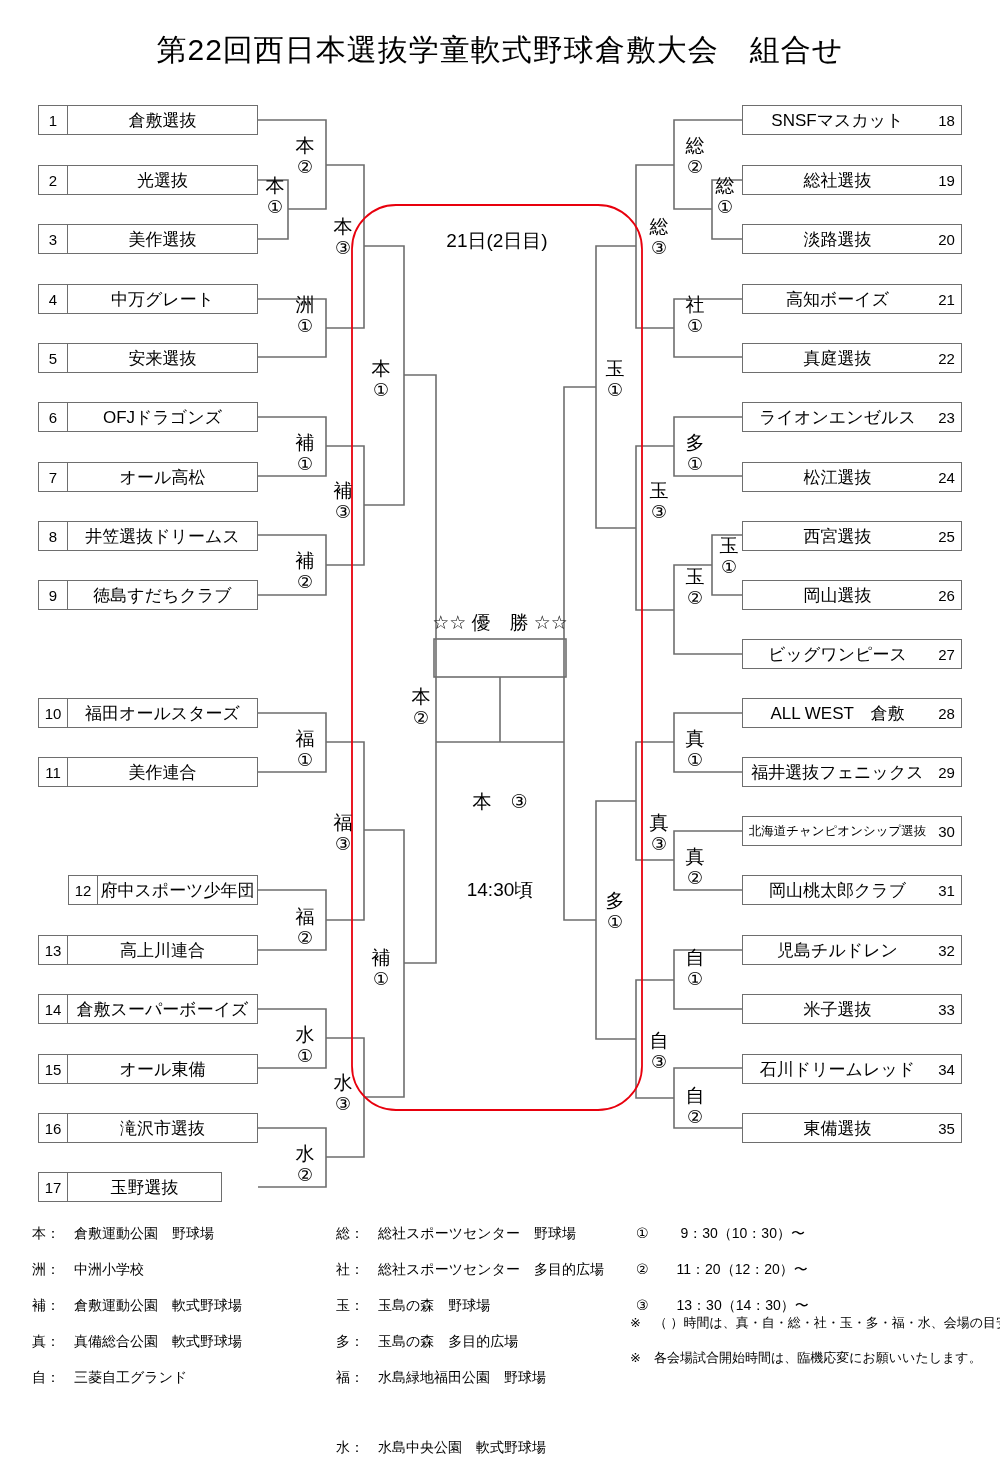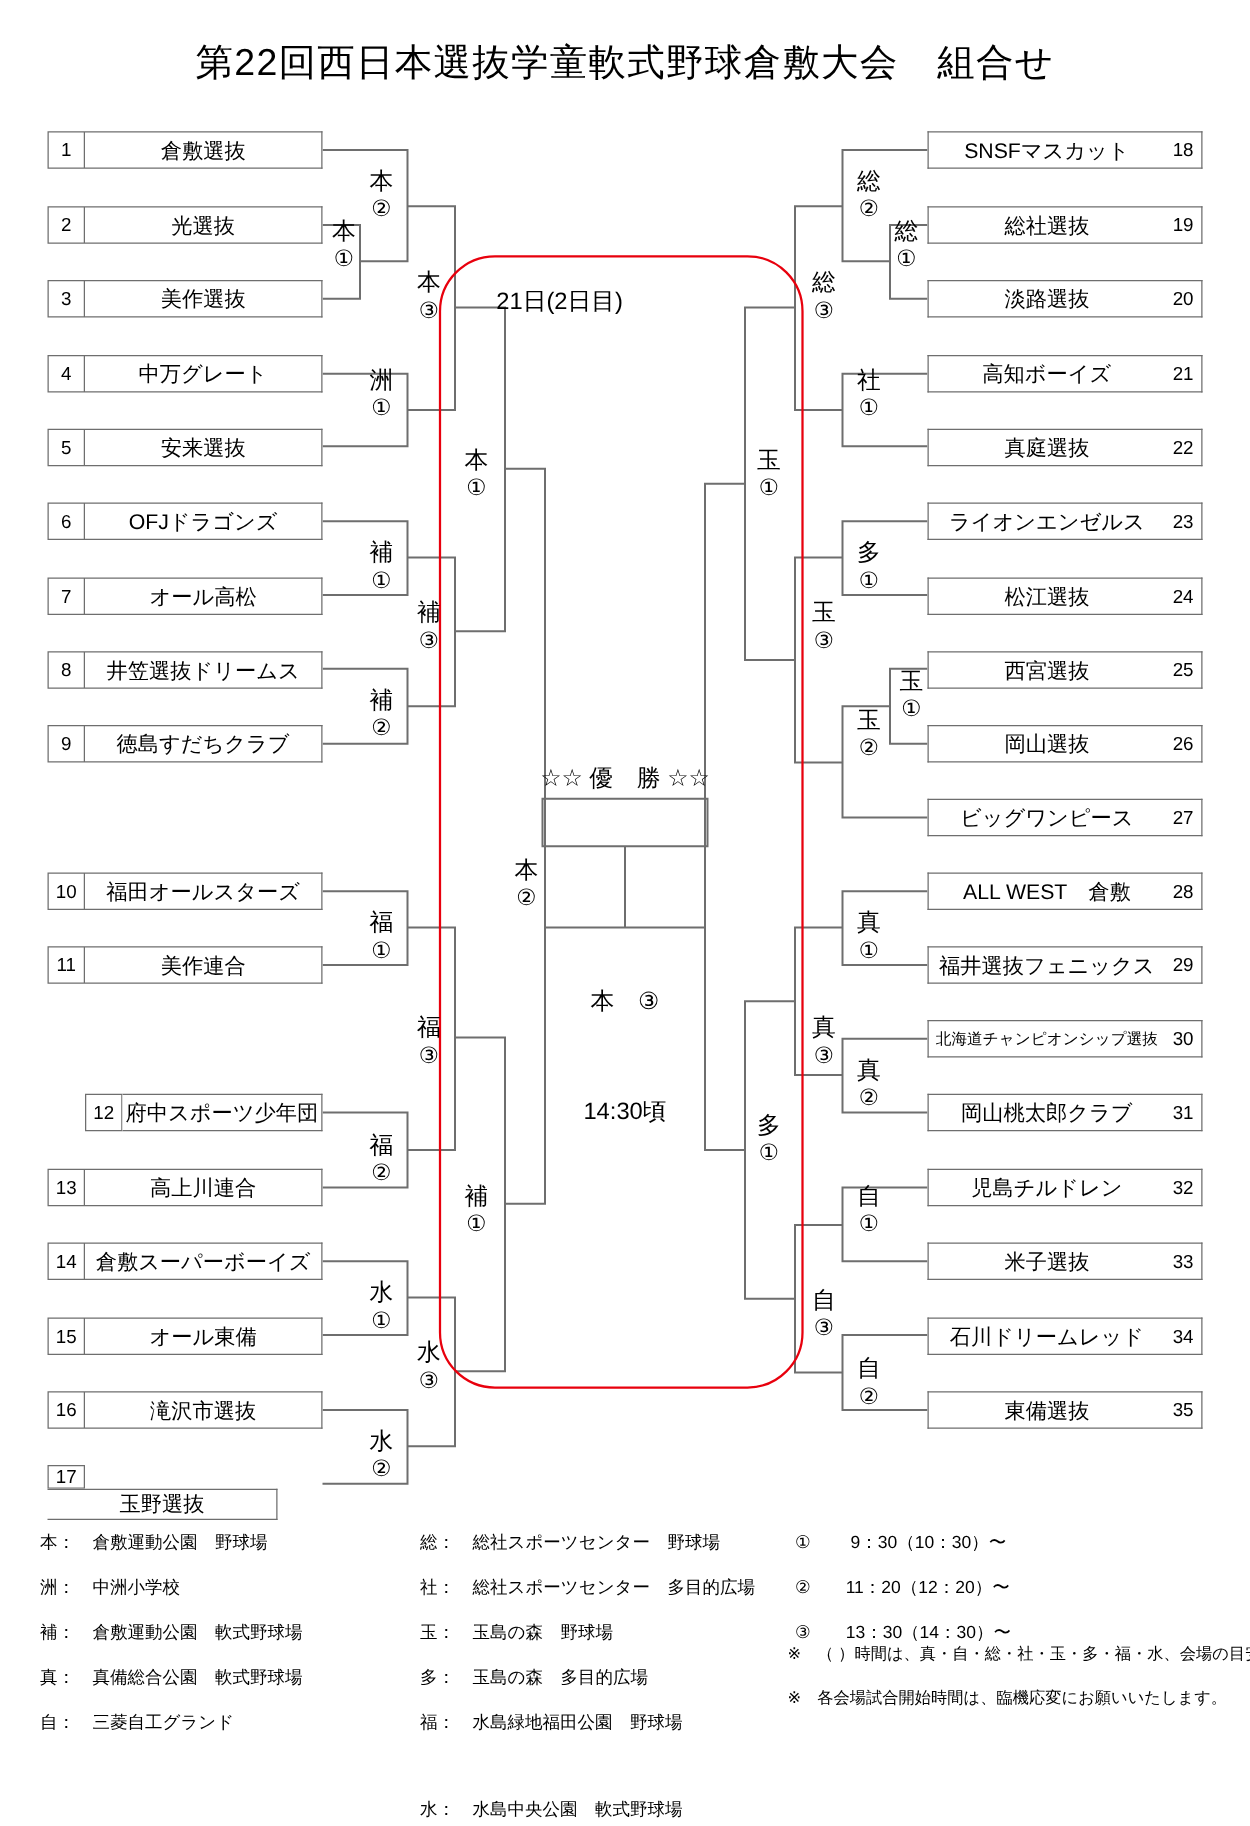--- a/index.html
+++ b/index.html
@@ -35,21 +35,21 @@
 
   
   .vlab{
     position:absolute;width:26px;text-align:center;
     font-size:19px;line-height:1.18;color:#000;
   }
   .vlab .k{display:block;}
   .vlab .r{display:block;font-size:18px;}
 
   .daylabel{
-    position:absolute;font-size:19px;color:#000;white-space:pre;
+    position:absolute;font-size:19px;color:#000;text-align:center;white-space:pre;
   }
   .champ-title{
     position:absolute;font-size:19px;color:#000;text-align:center;white-space:pre;
   }
   .final-info{
     position:absolute;text-align:center;font-size:19px;color:#000;white-space:pre;line-height:1.55;
   }
 
   
   .legend{position:absolute;font-size:14px;color:#000;line-height:1;white-space:pre;}
@@ -208,21 +208,21 @@
       <div class="nm">倉敷スーパーボーイズ</div>
     </div>
     <div class="team" style="top: 1054px; height: 30px; left: 38px; width: 220px;">
       <div class="num">15</div>
       <div class="nm">オール東備</div>
     </div>
     <div class="team" style="top: 1113px; height: 30px; left: 38px; width: 220px; text-align: center;">
       <div class="num">16</div>
       <div class="nm">滝沢市選抜</div>
     </div>
-    <div class="team" style="top: 1172px; height: 30px; left: 38px; width: 184px; flex-direction: column;">
+    <div class="team" style="top: 1172px; height: 30px; left: 38px; width: 184px;">
       <div class="num">17</div>
       <div class="nm">玉野選抜</div>
     </div>
     <div class="team r" style="top: 105px; height: 30px; left: 742px; width: 220px;">
       <div class="num">18</div>
       <div class="nm">SNSFマスカット</div>
     </div>
     <div class="team r" style="top: 165px; height: 30px; left: 742px; width: 220px;">
       <div class="num">19</div>
       <div class="nm">総社選抜</div>

